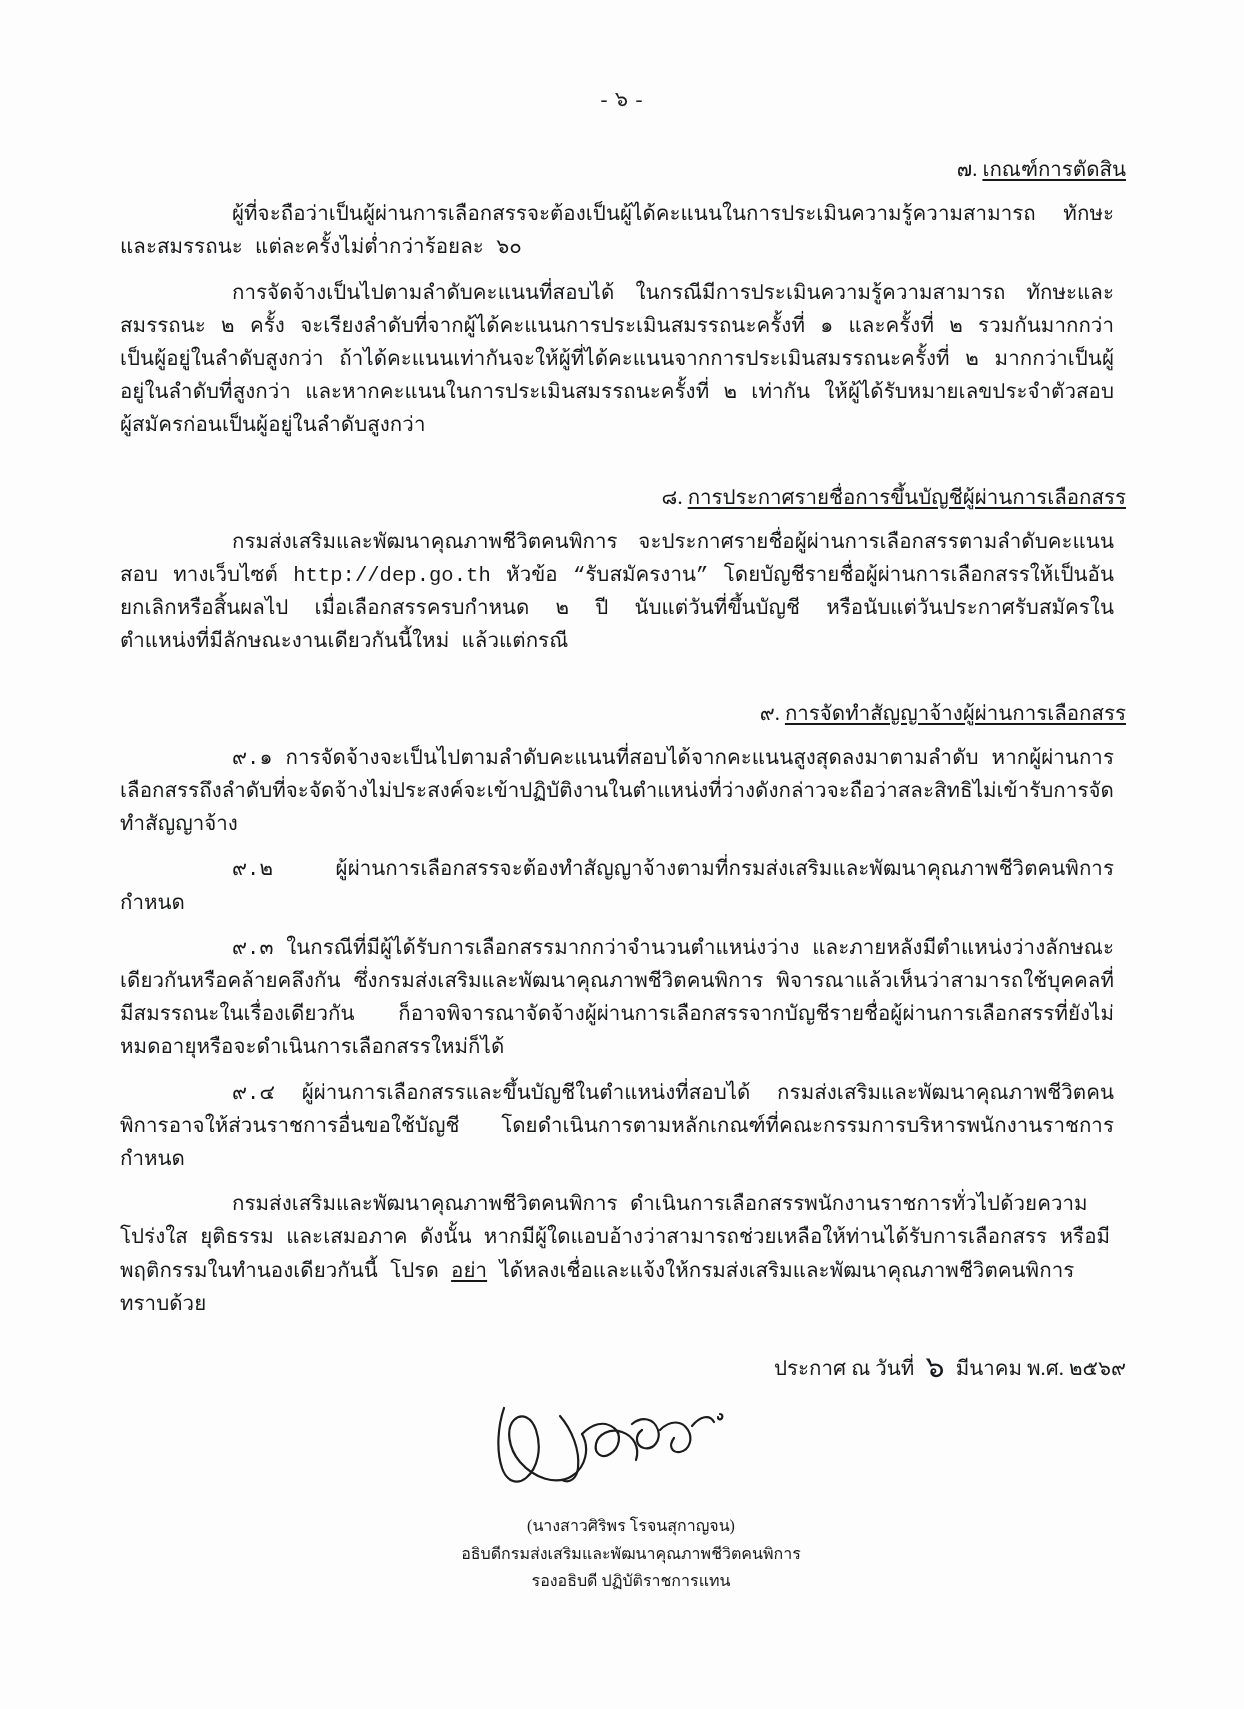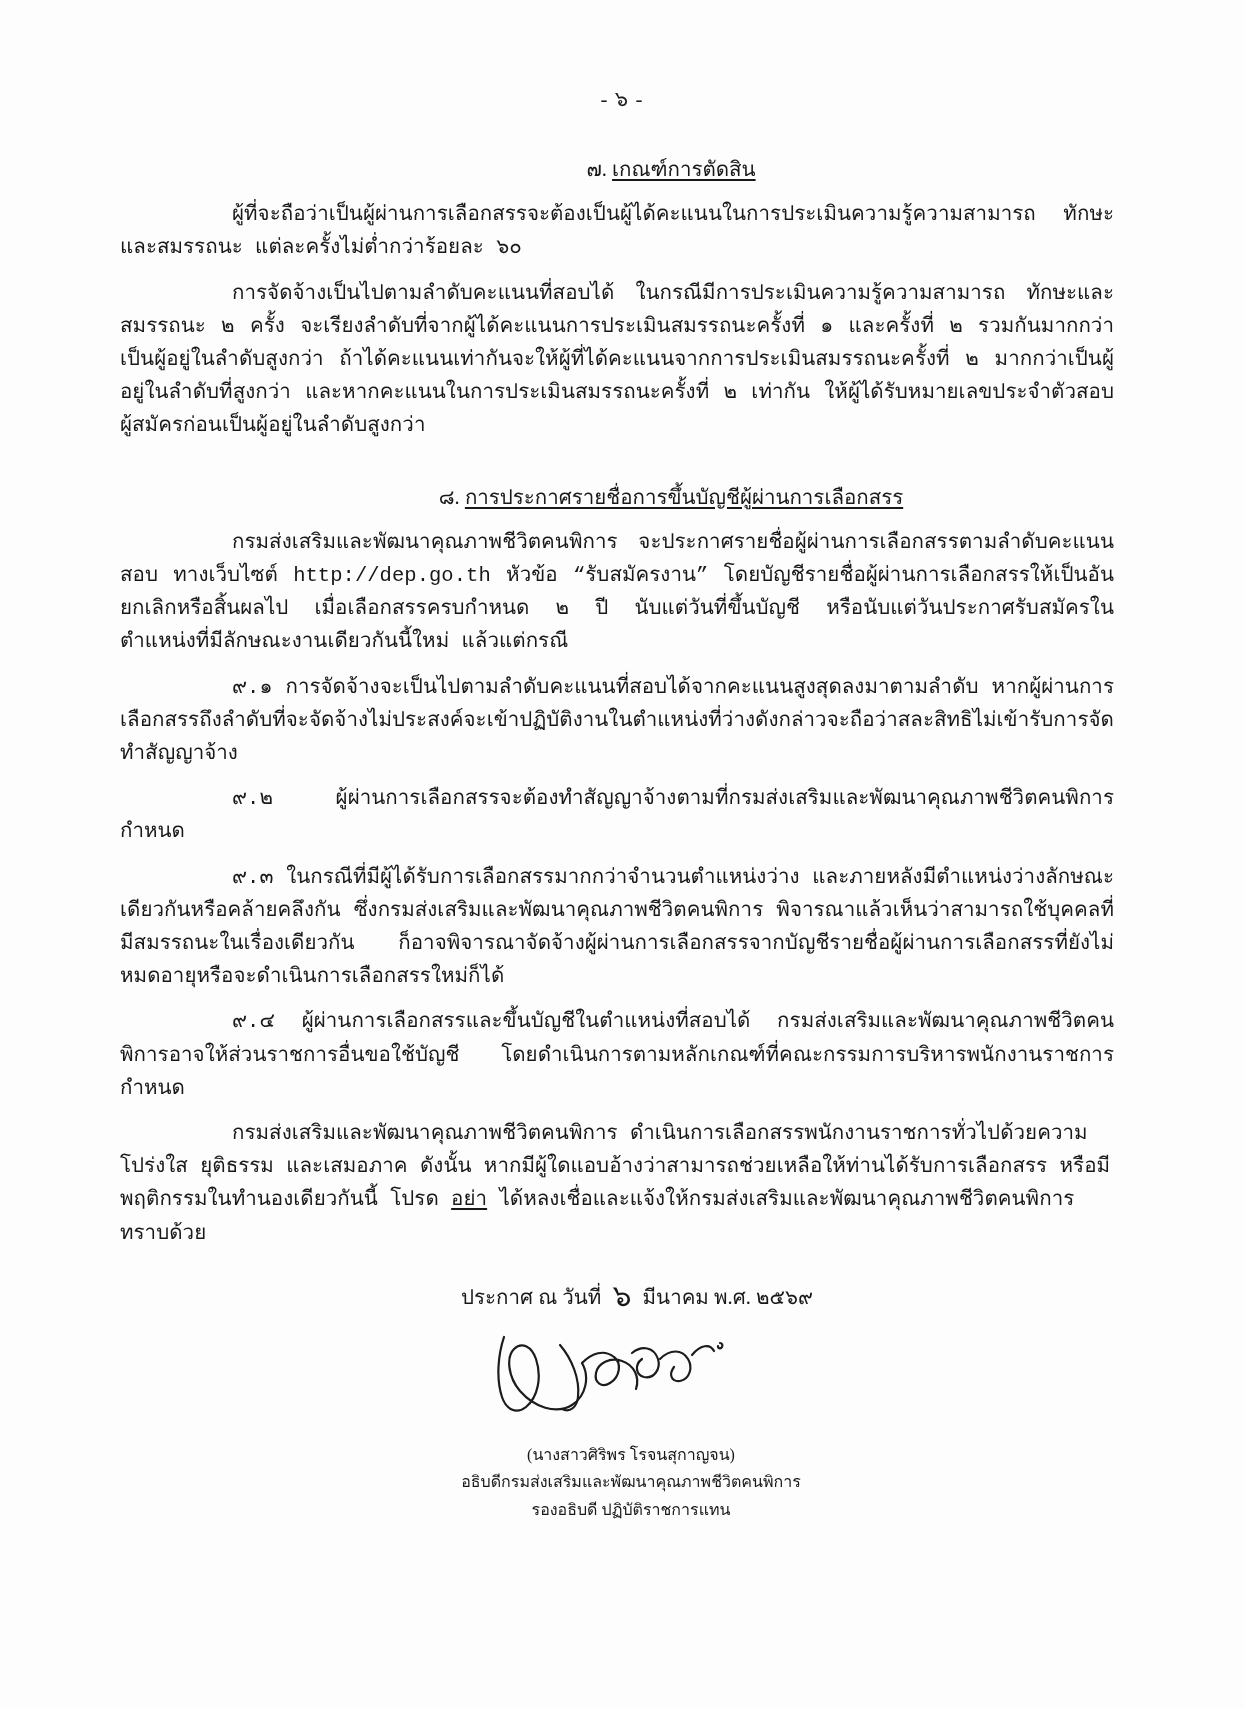--- a/index.html
+++ b/index.html
@@ -30,21 +30,21 @@
     color: #1b1d1f;
   }
   .body-wrap {
     padding: 0 118px 0 108px;
     margin-top: 30px;
   }
   .section-head {
     margin-top: 38px;
     font-size: 20.5px;
     line-height: 1.62;
-    text-align: center;
+    text-align: right;
   }
   .section-head .num {
     display: inline-block;
     padding-left: 108px;
   }
   .section-head .ttl {
     text-decoration: underline;
     text-underline-offset: 3px;
   }
   p.para {
@@ -56,21 +56,21 @@
     text-indent: 112px;
     letter-spacing: 0.05px;
     font-family: Liberation Mono, monospace;
   }
   p.para.last-left {
     text-align: left;
   }
   .sig-date {
     margin-top: 30px;
     font-size: 20.5px;
-    text-align: center;
+    text-align: right;
     padding-left: 40px;
     position: relative;
   }
   .handwrite-day {
     font-family: "DejaVu Serif", serif;
     font-size: 30px;
     line-height: 0;
     position: relative;
     top: 2px;
     padding: 0 6px;
@@ -111,20 +111,24 @@
     </div>
     <p class="para">ผู้ที่จะถือว่าเป็นผู้ผ่านการเลือกสรรจะต้องเป็นผู้ได้คะแนนในการประเมินความรู้ความสามารถ ทักษะ และสมรรถนะ แต่ละครั้งไม่ต่ำกว่าร้อยละ ๖๐</p>
     <p class="para">การจัดจ้างเป็นไปตามลำดับคะแนนที่สอบได้ ในกรณีมีการประเมินความรู้ความสามารถ ทักษะและสมรรถนะ ๒ ครั้ง จะเรียงลำดับที่จากผู้ได้คะแนนการประเมินสมรรถนะครั้งที่ ๑ และครั้งที่ ๒ รวมกันมากกว่าเป็นผู้อยู่ในลำดับสูงกว่า ถ้าได้คะแนนเท่ากันจะให้ผู้ที่ได้คะแนนจากการประเมินสมรรถนะครั้งที่ ๒ มากกว่าเป็นผู้อยู่ในลำดับที่สูงกว่า และหากคะแนนในการประเมินสมรรถนะครั้งที่ ๒ เท่ากัน ให้ผู้ได้รับหมายเลขประจำตัวสอบผู้สมัครก่อนเป็นผู้อยู่ในลำดับสูงกว่า</p>
 
     <div class="section-head">
       <span class="num">๘.</span>
       <span class="ttl">การประกาศรายชื่อการขึ้นบัญชีผู้ผ่านการเลือกสรร</span>
     </div>
     <p class="para">กรมส่งเสริมและพัฒนาคุณภาพชีวิตคนพิการ จะประกาศรายชื่อผู้ผ่านการเลือกสรรตามลำดับคะแนนสอบ ทางเว็บไซต์ http://dep.go.th หัวข้อ “รับสมัครงาน” โดยบัญชีรายชื่อผู้ผ่านการเลือกสรรให้เป็นอันยกเลิกหรือสิ้นผลไป เมื่อเลือกสรรครบกำหนด ๒ ปี นับแต่วันที่ขึ้นบัญชี หรือนับแต่วันประกาศรับสมัครในตำแหน่งที่มีลักษณะงานเดียวกันนี้ใหม่ แล้วแต่กรณี</p>
 
+    <div class="section-head">
+      <span class="num">๙.</span>
+      <span class="ttl">การจัดทำสัญญาจ้างผู้ผ่านการเลือกสรร</span>
+    </div>
     <p class="para">๙.๑ การจัดจ้างจะเป็นไปตามลำดับคะแนนที่สอบได้จากคะแนนสูงสุดลงมาตามลำดับ หากผู้ผ่านการเลือกสรรถึงลำดับที่จะจัดจ้างไม่ประสงค์จะเข้าปฏิบัติงานในตำแหน่งที่ว่างดังกล่าวจะถือว่าสละสิทธิไม่เข้ารับการจัดทำสัญญาจ้าง</p>
     <p class="para">๙.๒ ผู้ผ่านการเลือกสรรจะต้องทำสัญญาจ้างตามที่กรมส่งเสริมและพัฒนาคุณภาพชีวิตคนพิการกำหนด</p>
     <p class="para">๙.๓ ในกรณีที่มีผู้ได้รับการเลือกสรรมากกว่าจำนวนตำแหน่งว่าง และภายหลังมีตำแหน่งว่างลักษณะเดียวกันหรือคล้ายคลึงกัน ซึ่งกรมส่งเสริมและพัฒนาคุณภาพชีวิตคนพิการ พิจารณาแล้วเห็นว่าสามารถใช้บุคคลที่มีสมรรถนะในเรื่องเดียวกัน ก็อาจพิจารณาจัดจ้างผู้ผ่านการเลือกสรรจากบัญชีรายชื่อผู้ผ่านการเลือกสรรที่ยังไม่หมดอายุหรือจะดำเนินการเลือกสรรใหม่ก็ได้</p>
     <p class="para">๙.๔ ผู้ผ่านการเลือกสรรและขึ้นบัญชีในตำแหน่งที่สอบได้ กรมส่งเสริมและพัฒนาคุณภาพชีวิตคนพิการอาจให้ส่วนราชการอื่นขอใช้บัญชี โดยดำเนินการตามหลักเกณฑ์ที่คณะกรรมการบริหารพนักงานราชการกำหนด</p>
 
     <p class="para last-left"><span>กรมส่งเสริมและพัฒนาคุณภาพชีวิตคนพิการ ดำเนินการเลือกสรรพนักงานราชการทั่วไปด้วยความโปร่งใส ยุติธรรม และเสมอภาค ดังนั้น หากมีผู้ใดแอบอ้างว่าสามารถช่วยเหลือให้ท่านได้รับการเลือกสรร หรือมีพฤติกรรมในทำนองเดียวกันนี้ โปรด </span><u class="ul">อย่า</u><span> ได้หลงเชื่อและแจ้งให้กรมส่งเสริมและพัฒนาคุณภาพชีวิตคนพิการ ทราบด้วย</span></p>
 
     <div class="sig-date">
       <span>ประกาศ  ณ  วันที่</span>
       <span class="handwrite-day">๖</span>

